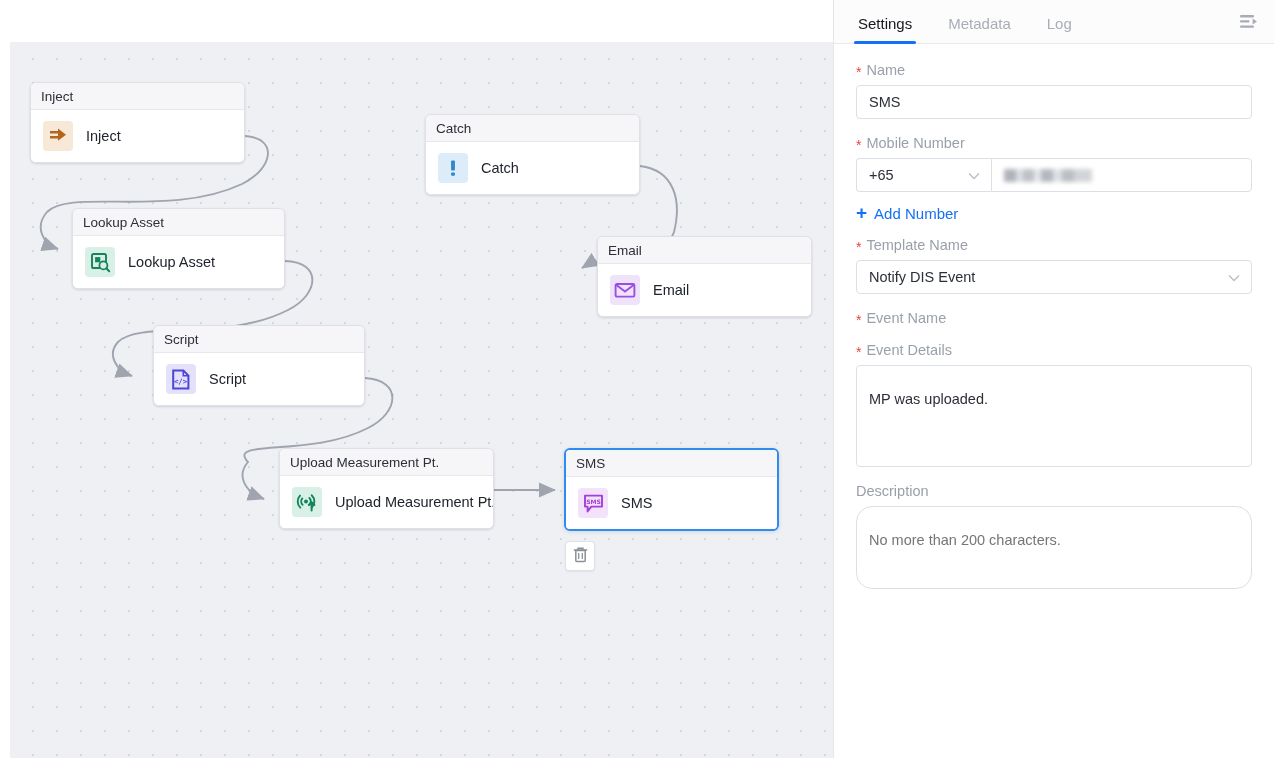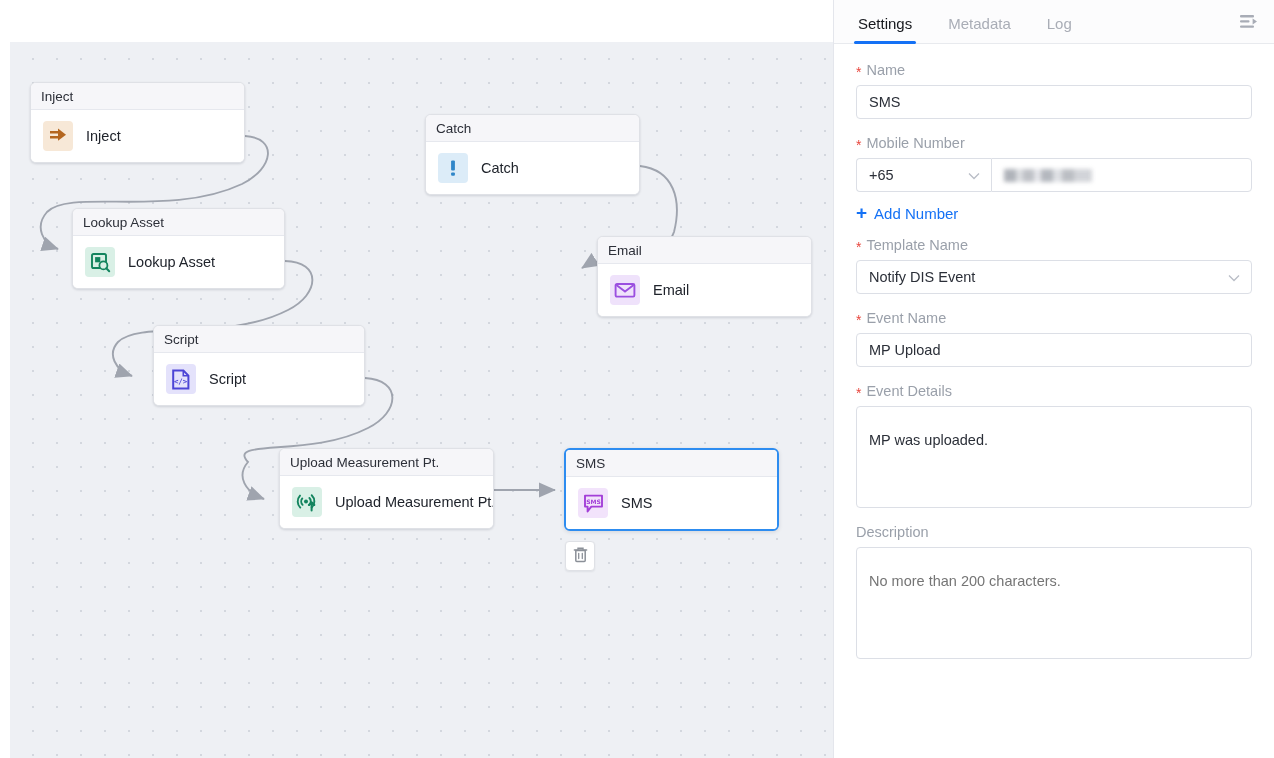--- a/index.html
+++ b/index.html
@@ -215,21 +215,21 @@
     padding: 25px 12px;
     font-size: 14.5px;
     color: #2b2f38;
     font-family: "Liberation Sans", sans-serif;
     background: #fff;
     resize: none;
     outline: none;
     display: block;
   }
   .ta-events { height: 102px; }
-  .ta-desc { height: 112px; }
+  .ta-desc { height: 83px; border-radius: 16px; }
 </style>
 </head>
 <body>
 
 <div id="app">
 
   <div class="canvas-wrap">
     <div class="canvas-topstrip"></div>
     <div class="canvas" id="canvas">
 
@@ -421,21 +421,20 @@
               </svg>
           </span>
         </div>
       </div>
 
       <div class="field">
         <div class="field-label">
           <span class="req">*</span>
           <span>Event Name</span>
         </div>
-        <input class="input" type="text" value="MP Upload" style="">
       </div>
 
       <div class="field">
         <div class="field-label">
           <span class="req">*</span>
           <span>Event Details</span>
         </div>
         <textarea class="textarea ta-events" style="">MP was uploaded.</textarea>
       </div>
 

